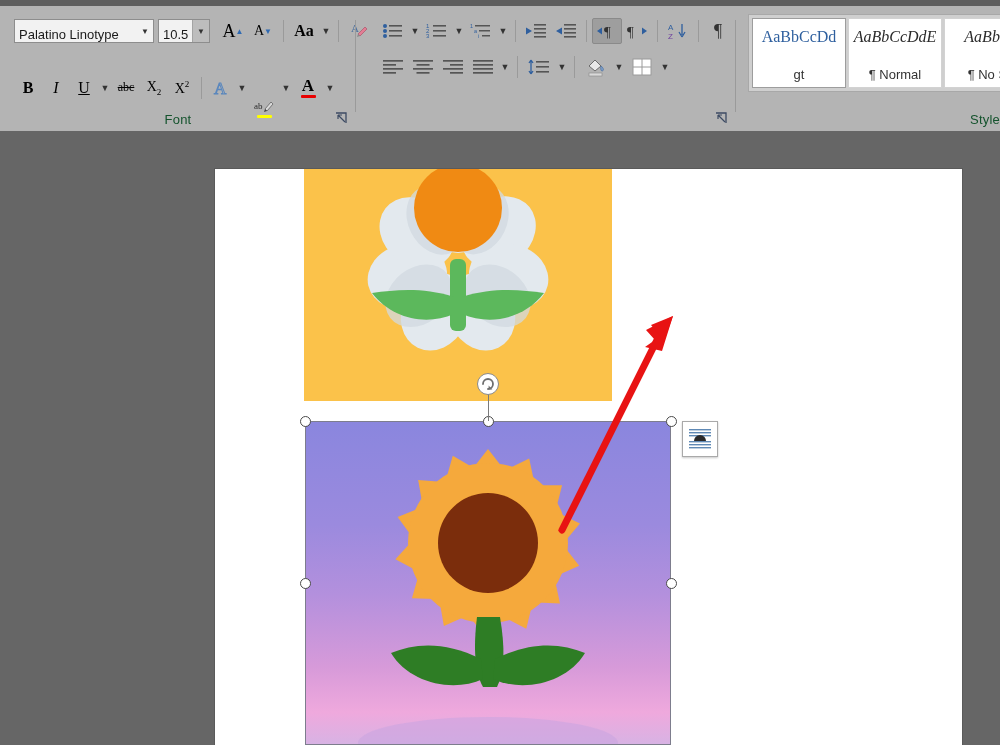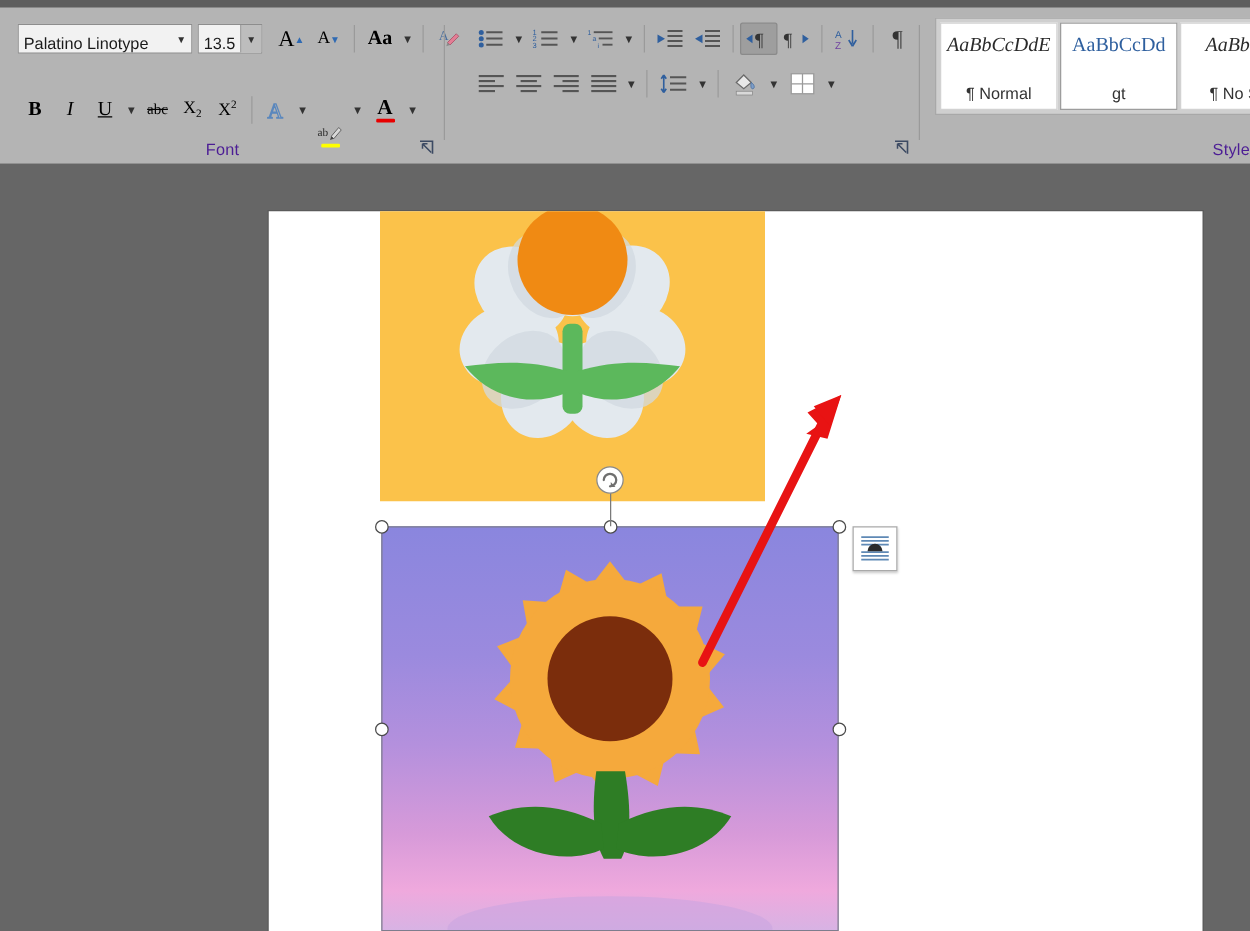--- a/index.html
+++ b/index.html
@@ -12,21 +12,21 @@
   
   #ribbon{
     position:absolute;left:0;top:0;width:1000px;height:131px;
     background:#b4b4b4;
     box-sizing:border-box;
   }
   #ribbon-topline{position:absolute;left:0;top:0;width:1000px;height:6px;background:#5e5e5e;}
   .ribbon-group{position:absolute;top:6px;height:125px;}
   .group-label{
     position:absolute;bottom:4px;width:100%;text-align:center;
-    font-size:13px;color:#4c1d95;letter-spacing:.2px;
+    font-size:13px;color:#14532d;letter-spacing:.2px;
   }
   .group-sep{position:absolute;top:14px;width:1px;height:92px;background:#9a9a9a;}
   .dialog-launcher{
     position:absolute;bottom:6px;width:14px;height:14px;cursor:pointer;
   }
   .dialog-launcher svg{display:block;}
 
   .rowbar{position:absolute;display:flex;align-items:center;}
   .btn{
     display:flex;align-items:center;justify-content:center;
@@ -145,21 +145,21 @@
   <div class="ribbon-group" id="group-font" style="left:0;width:356px;">
 
     <div class="rowbar" style="left:14px;top:12px;">
 
       <div class="combo" style="width:140px;">
         <span class="txt">Palatino Linotype</span>
         <span class="cbtn">▼</span>
       </div>
 
       <div class="combo" style="width:52px;margin-left:4px;">
-        <span class="txt">13.5</span>
+        <span class="txt">10.5</span>
         <span class="cbtn filled">▼</span>
       </div>
 
       <div class="btn" style="margin-left:8px;width:30px;">
         <span class="gA" style="font-size:18px;">A</span>
           <span style="font-size:8px;color:#2f6ab3;">▲</span>
       </div>
 
       <div class="btn" style="width:30px;">
         <span class="gA" style="font-size:14px;">A</span>
@@ -411,27 +411,27 @@
       </svg>
     </div>
     <div class="group-sep" style="right:0;"></div>
   </div>
 
   <div class="ribbon-group" id="group-styles" style="left:736px;width:264px;">
     <div class="group-label" style="text-align:right;padding-right:10px;">Style</div>
   </div>
 
   <div id="styles-gallery">
+    <div class="style-tile selected">
+      <span class="style-sample blue">AaBbCcDd</span>
+      <span class="style-name">gt</span>
+    </div>
     <div class="style-tile">
       <span class="style-sample" style="font-style:italic;">AaBbCcDdE</span>
       <span class="style-name">¶ Normal</span>
-    </div>
-    <div class="style-tile selected">
-      <span class="style-sample blue">AaBbCcDd</span>
-      <span class="style-name">gt</span>
     </div>
     <div class="style-tile">
       <span class="style-sample" style="font-style:italic;">AaBbCc</span>
       <span class="style-name">¶ No Sp</span>
     </div>
   </div>
 </div>
 
 <div id="canvas">
   <div id="page">

